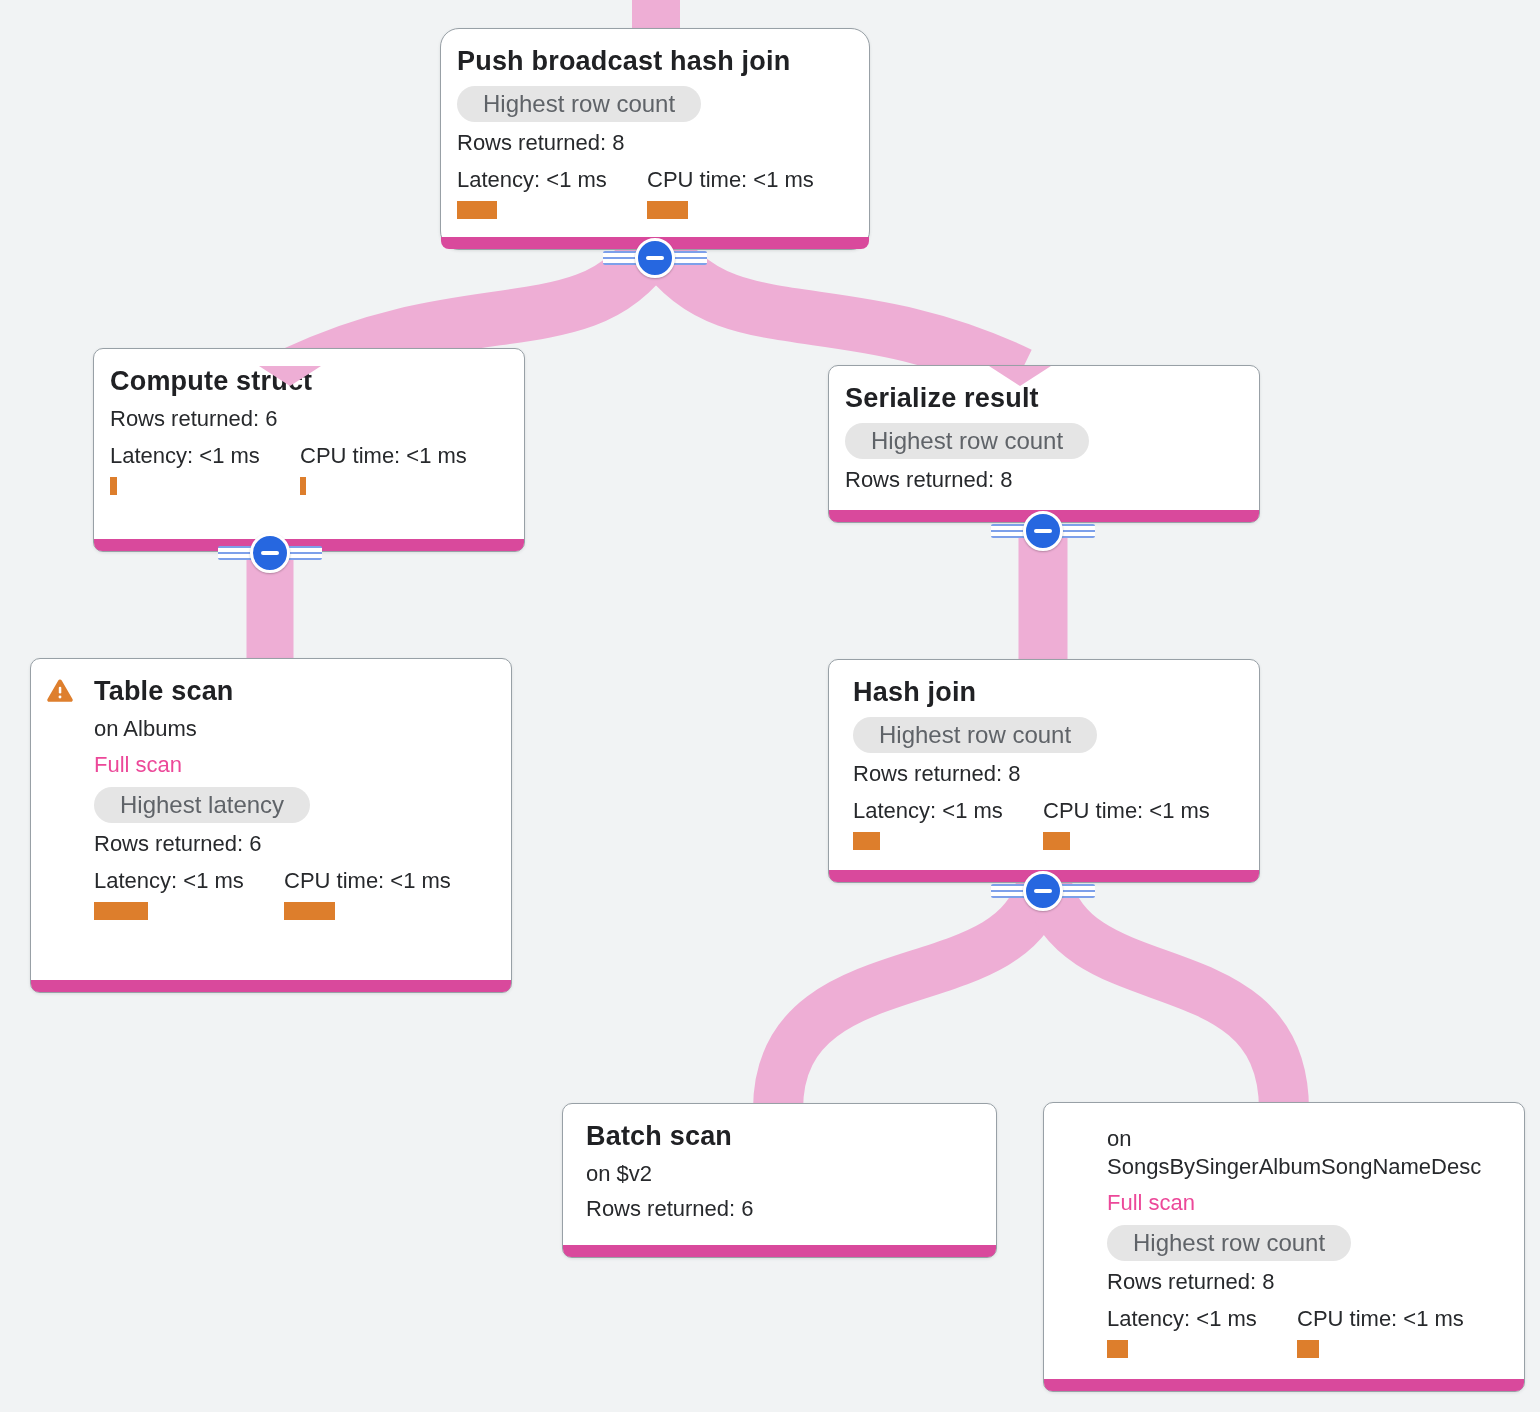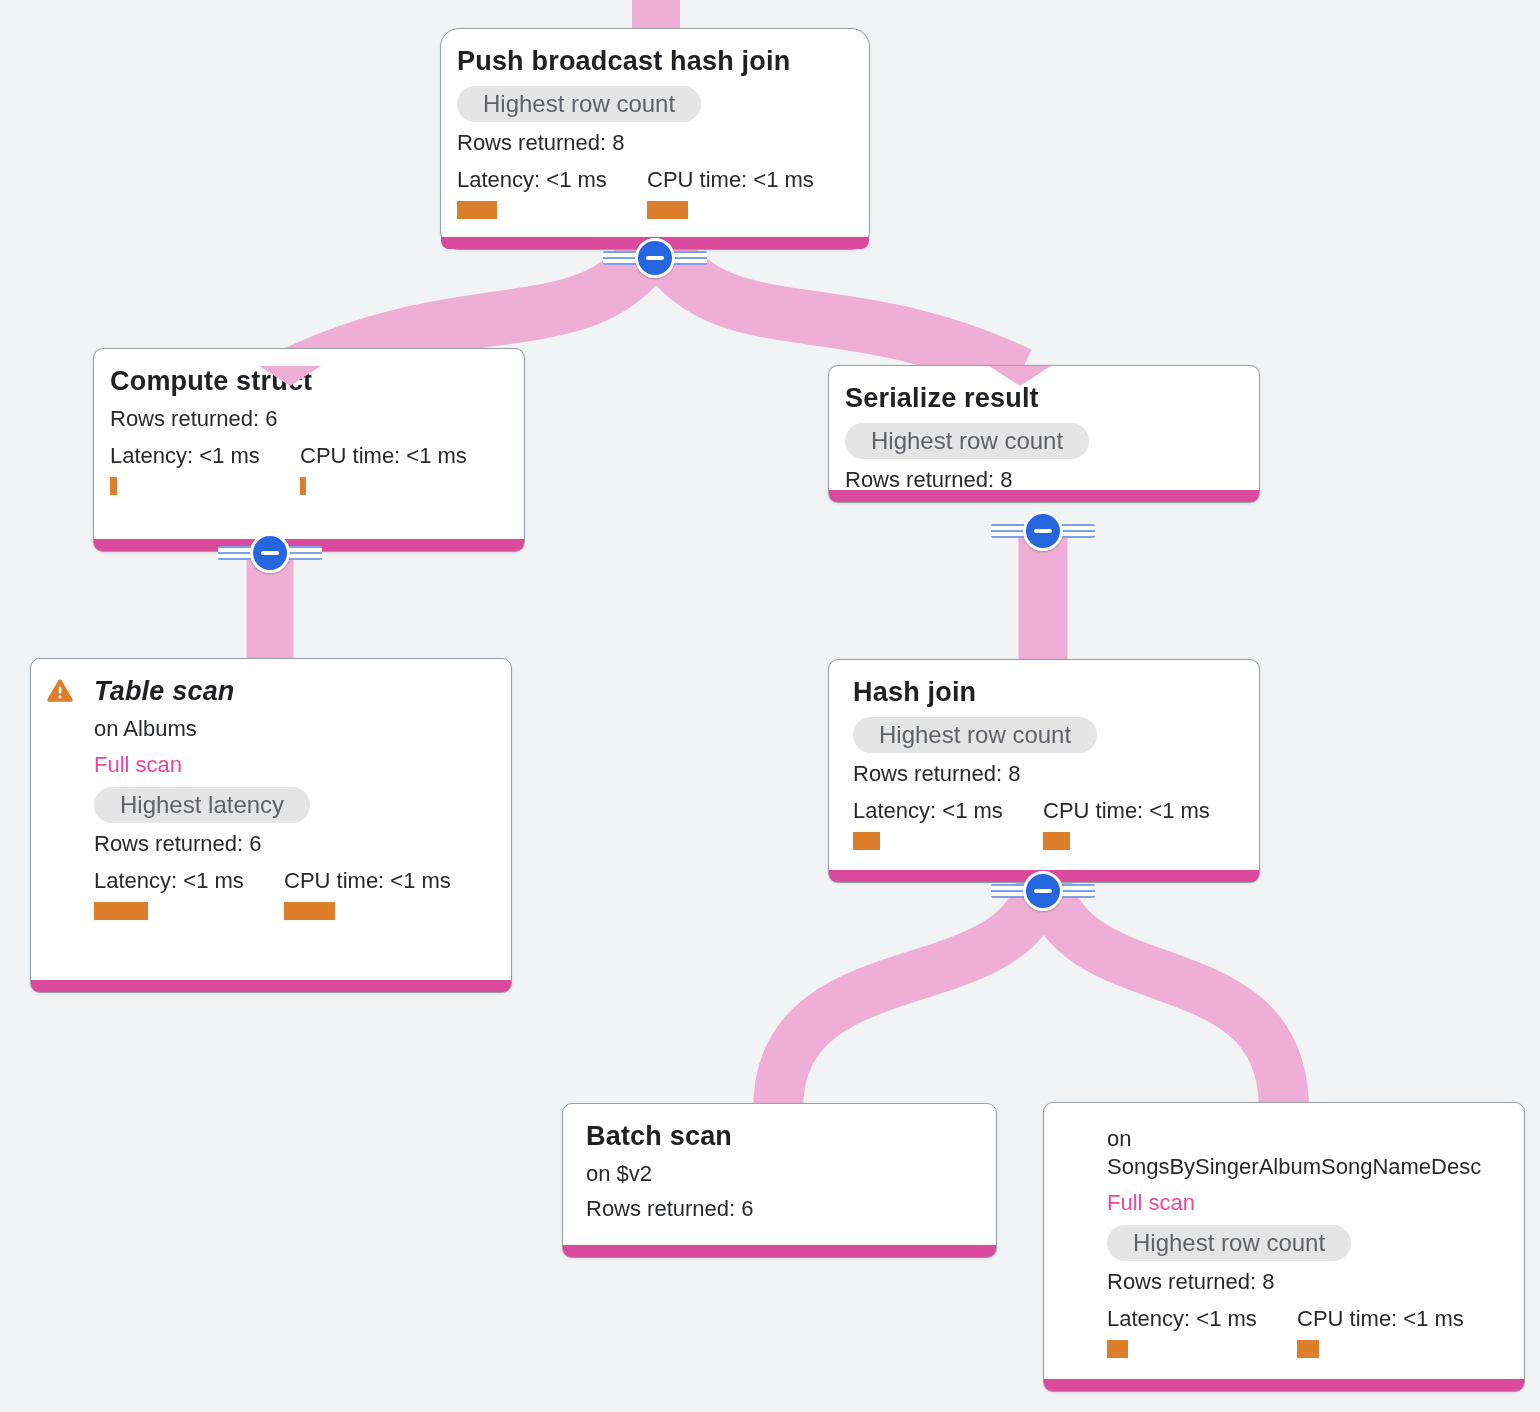--- a/index.html
+++ b/index.html
@@ -40,21 +40,20 @@
   .node-title{
     font-size:27px;
     font-weight:600;
     color:#202124;
     line-height:34px;
     letter-spacing:.2px;
   }
   .node-head{
     display:flex;
     align-items:flex-start;
-    font-style:italic;
   }
   .warn-icon{
     width:26px; height:24px;
     margin:5px 21px 0 0;
     flex:0 0 auto;
     display:block;
   }
   .node-body.indent{ margin-left:47px; }
   .node-line{
     font-size:22px;
@@ -86,21 +85,21 @@
     line-height:28px;
   }
   .metric-bar{
     height:18px;
     background:#dd7e2c;
     margin-top:7px;
   }
   
   .n1{ left:440px; top:28px;   width:430px; height:222px;border-radius:19px; }
   .n2{ left:53px;  top:348px;  width:432px; height:204px;margin-left:40px; }
-  .n3{ left:828px; top:365px;  width:432px; height:138px; }
+  .n3{ left:828px; top:365px;  width:432px; height:158px; }
   .n4{ left:30px;  top:658px;  width:482px; height:335px; }
   .n5{ left:828px; top:659px;  width:432px; height:224px;padding-left:24px; }
   .n6{ left:562px; top:1103px; width:435px; height:155px;padding-left:23px; }
   .n7{ left:1043px;top:1102px; width:482px; height:290px; }
 
   
   .collapse{
     position:absolute;
     width:104px; height:14px;
     z-index:4;

